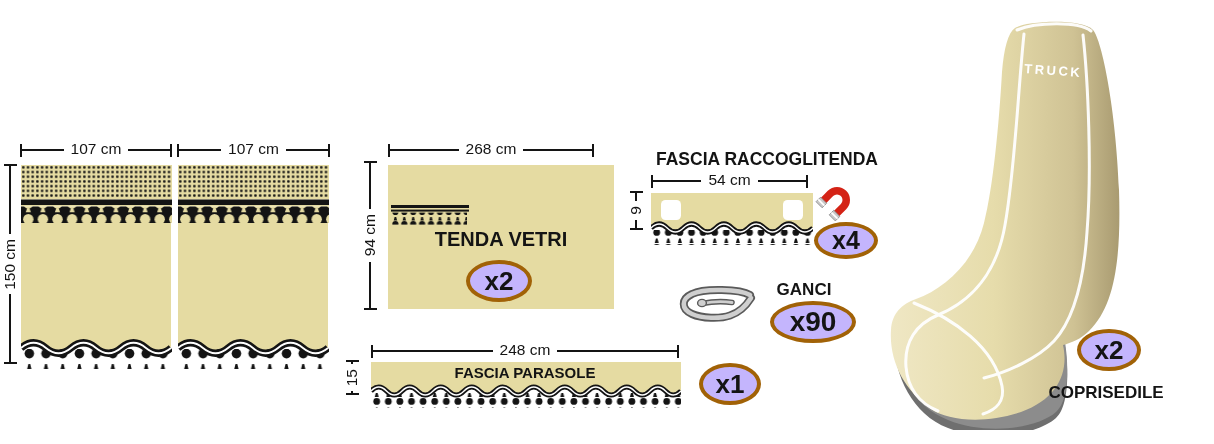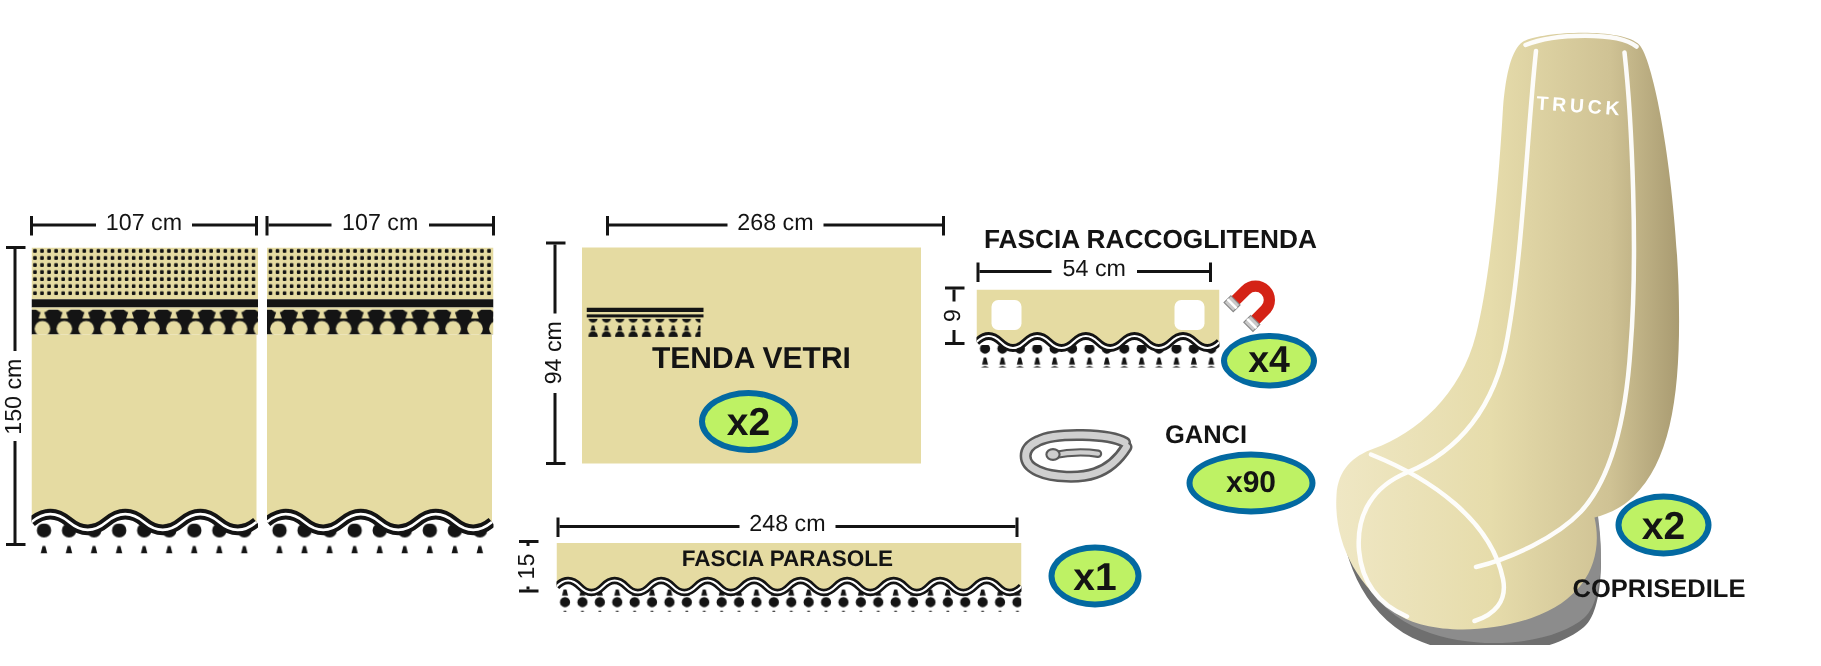--- a/index.html
+++ b/index.html
@@ -16,21 +16,21 @@
   
   .dim-v { display:flex; flex-direction:column; align-items:center; width:16px; }
   .dim-v .tick { height:2px; width:13px; background:#141414; }
   .dim-v .line { flex:1; width:2px; background:#141414; }
   .dim-v .lbl  { writing-mode:vertical-rl; transform:rotate(180deg); padding:5px 0;
                  font-size:15.5px; white-space:nowrap; }
 
   .title { font-weight:bold; text-align:center; line-height:1.05; }
 
   .qty-oval { display:flex; align-items:center; justify-content:center;
-              background:#bef264; border:4px solid #0369a1; border-radius:50%;
+              background:#c4b5fd; border:4px solid #a16207; border-radius:50%;
               font-weight:bold; color:#141414; box-sizing:border-box; }
 
   .vetri-rect { background:#e5dba2; }
 </style>
 </head>
 <body>
 
 <div class="stage">
 
   <svg width="0" height="0" style="position:absolute" aria-hidden="true">
@@ -106,21 +106,21 @@
     <rect x="0" y="34.5" width="151" height="5.5" fill="#141414"></rect>
     <rect x="0" y="40" width="151" height="1.5" fill="#e5dba2"></rect>
     <rect x="0" y="41.5" width="151" height="16.5" fill="url(#pomRow)"></rect>
     <path d="M0,58 H150 V183 q-12.5,10.5 -25,0 q-12.5,-10.5 -25,0 q-12.5,10.5 -25,0 q-12.5,-10.5 -25,0 q-12.5,10.5 -25,0 q-12.5,-10.5 -25,0 Z" fill="#e5dba2"></path>
     <rect x="0" y="184" width="150" height="20" fill="url(#fringeBig)"></rect>
     <path d="M150,183 q-12.5,10.5 -25,0 q-12.5,-10.5 -25,0 q-12.5,10.5 -25,0 q-12.5,-10.5 -25,0 q-12.5,10.5 -25,0 q-12.5,-10.5 -25,0" fill="none" stroke="#141414" stroke-width="7"></path>
     <path d="M150,183 q-12.5,10.5 -25,0 q-12.5,-10.5 -25,0 q-12.5,10.5 -25,0 q-12.5,-10.5 -25,0 q-12.5,10.5 -25,0 q-12.5,-10.5 -25,0" fill="none" stroke="#ffffff" stroke-width="1.8"></path>
   </svg>
 
 
-  <div class="abs dim-h" style="left:388px; top:142px; width:226px;margin-left:16px;">
+  <div class="abs dim-h" style="left:388px; top:142px; width:206px;">
     <div class="tick"></div>
       <div class="line"></div>
     <span class="lbl">268 cm</span>
     <div class="line"></div>
       <div class="tick"></div>
   </div>
   <div class="abs dim-v" style="left:362px; top:161px; height:149px;">
     <div class="tick"></div>
       <div class="line"></div>
     <span class="lbl">94 cm</span>
@@ -181,21 +181,21 @@
   <svg class="abs" style="left:678px; top:285px;" width="78" height="44" viewBox="0 0 78 44">
     <path d="M72,10 C62,4 26,3 14,9 C3,14 3,24 14,29 C24,33.5 42,34 52,30.5 C61,27.5 68,21 73,13" fill="none" stroke="#5a5a5a" stroke-width="8" stroke-linecap="round"></path>
     <path d="M72,10 C62,4 26,3 14,9 C3,14 3,24 14,29 C24,33.5 42,34 52,30.5 C61,27.5 68,21 73,13" fill="none" stroke="#cfcfcf" stroke-width="4.6" stroke-linecap="round"></path>
     <path d="M24,18.5 C34,16.5 46,16.2 54,17.5" fill="none" stroke="#5a5a5a" stroke-width="5.6" stroke-linecap="round"></path>
     <path d="M24,18.5 C34,16.5 46,16.2 54,17.5" fill="none" stroke="#cfcfcf" stroke-width="2.8" stroke-linecap="round"></path>
     <ellipse cx="24" cy="18" rx="4.4" ry="3.6" fill="#cfcfcf" stroke="#5a5a5a" stroke-width="1.4"></ellipse>
   </svg>
 
   <div class="abs title" style="left:768px; top:281px; width:72px; font-size:17px;">GANCI</div>
 
-  <div class="abs qty-oval" style="left:791px; top:301px; width:86px; height:42px; font-size:20px;text-align:center;">x90</div>
+  <div class="abs qty-oval" style="left:770px; top:301px; width:86px; height:42px; font-size:28px;text-align:center;">x90</div>
 
   <div class="abs dim-h" style="left:371px; top:343px; width:308px;">
     <div class="tick"></div>
       <div class="line"></div>
     <span class="lbl">248 cm</span>
     <div class="line"></div>
       <div class="tick"></div>
   </div>
   <div class="abs dim-v" style="left:344px; top:360px; height:35px;">
     <div class="tick"></div>

